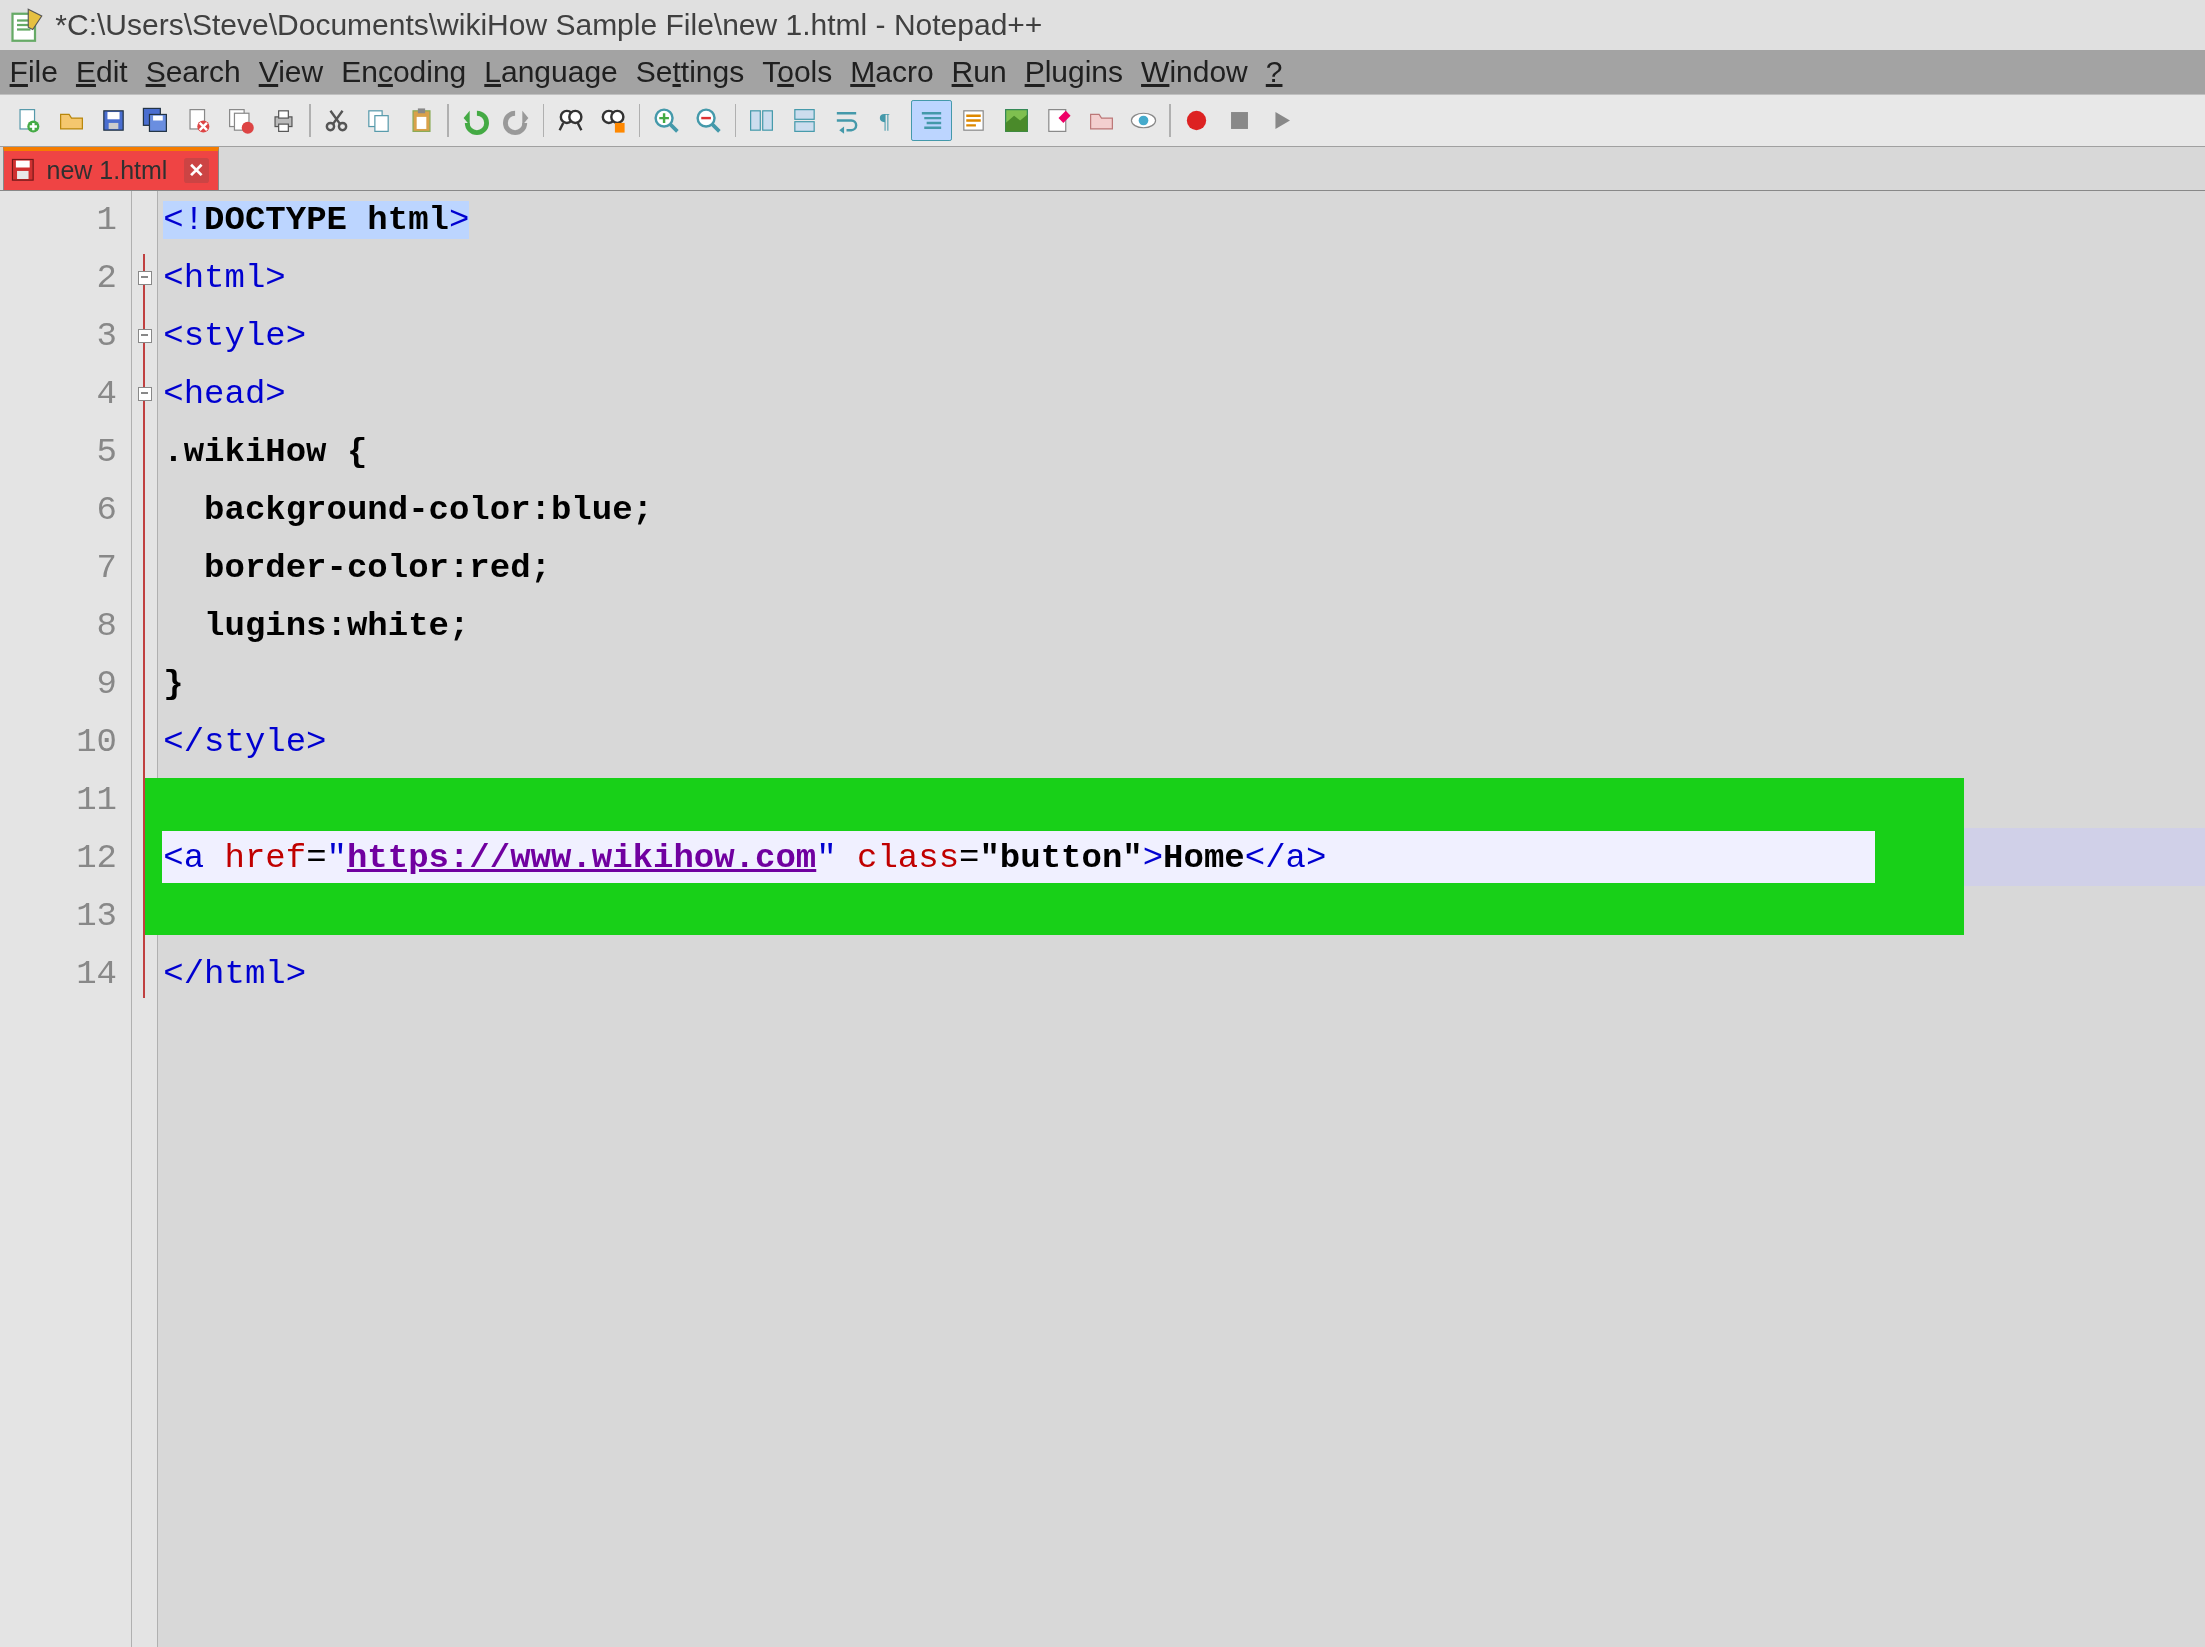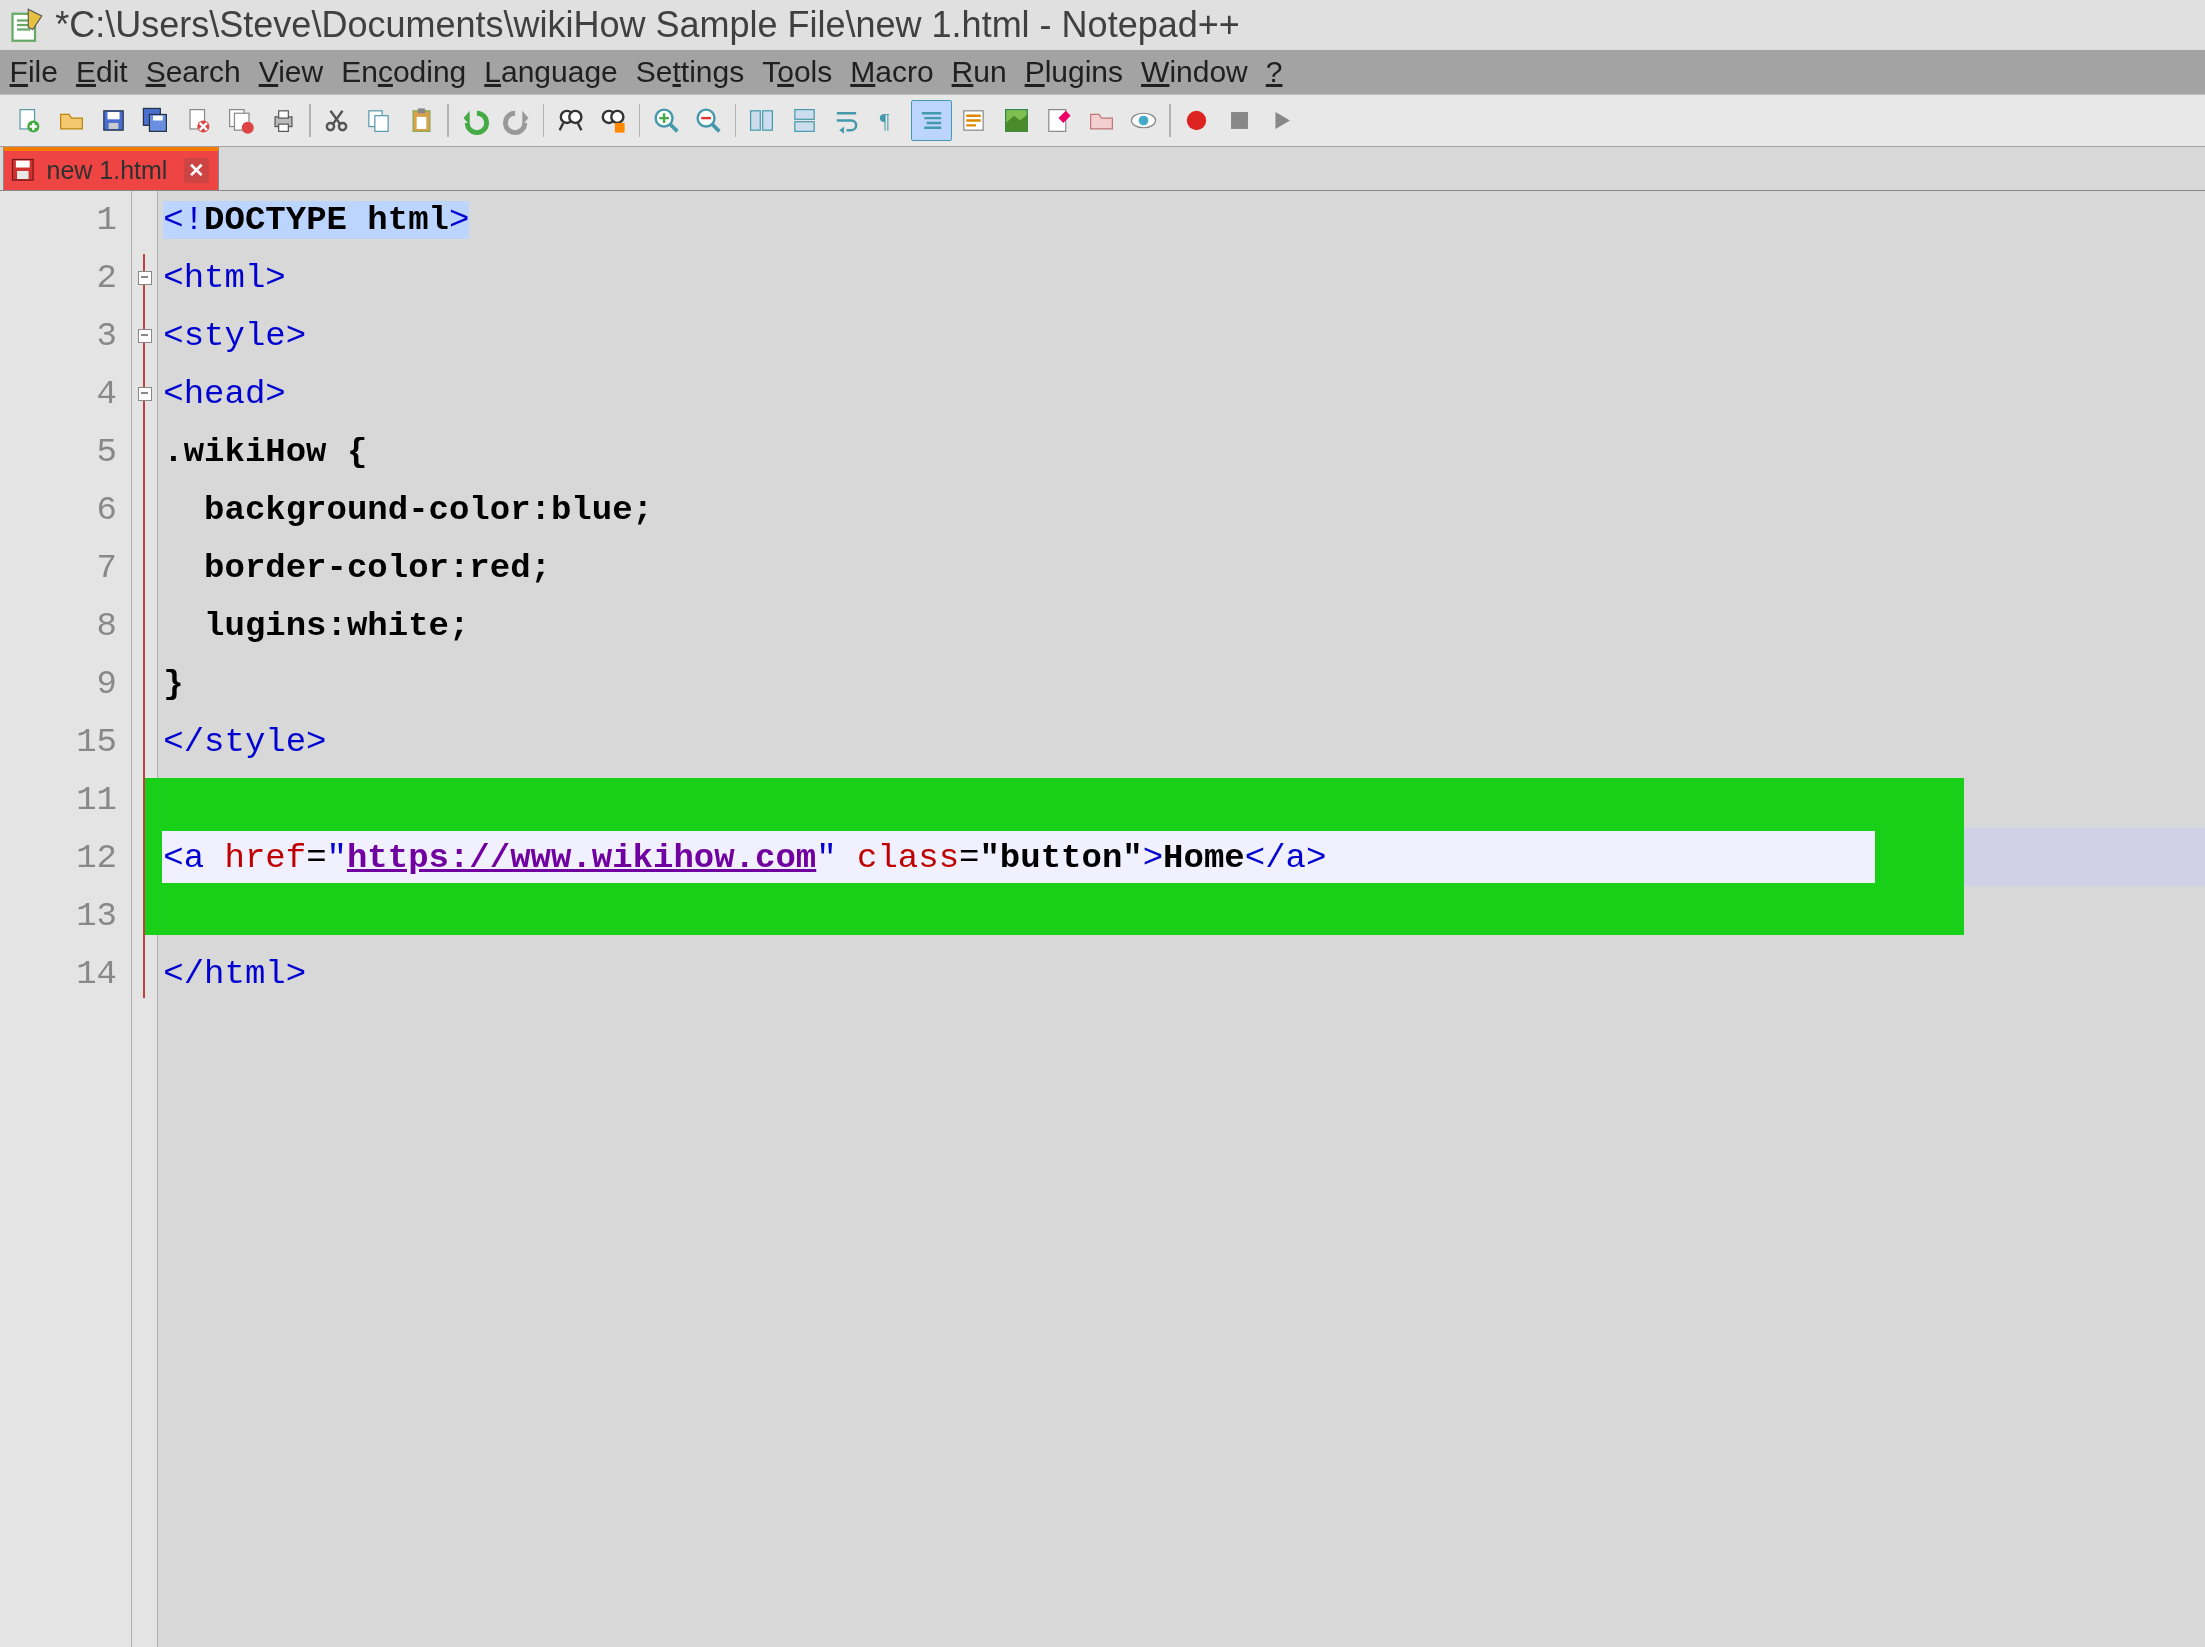--- a/index.html
+++ b/index.html
@@ -2,21 +2,21 @@
 <html style="font-size:11px"><head>
 <meta charset="utf-8">
 <style>
   html,body{margin:0;padding:0;font-family:"Segoe UI",Tahoma,sans-serif;background:#e0e0e0;color:#000;}
   body{width:2205px;height:1647px;overflow:hidden;transform-origin:top left;}
 
   
   .title-bar{display:flex;align-items:center;height:50px;padding:0 8.3px;background:#e0e0e0;}
   .app-icon{width:36px;height:36px;margin-right:11px;display:inline-block;position:relative;}
   .app-icon svg{width:100%;height:100%;}
-  .title-text{font-size:36px;color:#404040;}
+  .title-text{font-size:30px;color:#404040;}
 
   
   .menu-bar{display:flex;align-items:center;height:44px;padding:0 9.6px;background:#a3a3a3;}
   .menu-item{font-size:30px;color:#202020;margin-right:18px;cursor:default;}
   .menu-item span.ul{text-decoration:underline;}
 
   
   .toolbar{display:flex;align-items:center;height:45px;padding:2.8px 8.3px;background:#e8e8e8;border-top:0.7px solid #c0c0c0;border-bottom:0.7px solid #a0a0a0;gap:1.4px;}
   .tb-btn{width:39px;height:39px;display:flex;align-items:center;justify-content:center;border:0.7px solid transparent;border-radius:2.1px;}
   .tb-sep{width:1.4px;height:33px;background:#b0b0b0;margin:0 4.1px;}
@@ -287,21 +287,21 @@
   <div class="gutter">
     <div>1</div>
     <div>2</div>
     <div>3</div>
     <div>4</div>
     <div>5</div>
     <div>6</div>
     <div>7</div>
     <div>8</div>
     <div>9</div>
-    <div>15</div>
+    <div>10</div>
     <div>11</div>
     <div>12</div>
     <div>13</div>
     <div>14</div>
   </div>
   <div class="fold-col">
     <div class="vline"></div>
     <div class="fold-box" style="top:80px;"></div>
     <div class="fold-box" style="top:138px;"></div>
     <div class="fold-box" style="top:196px;"></div>

